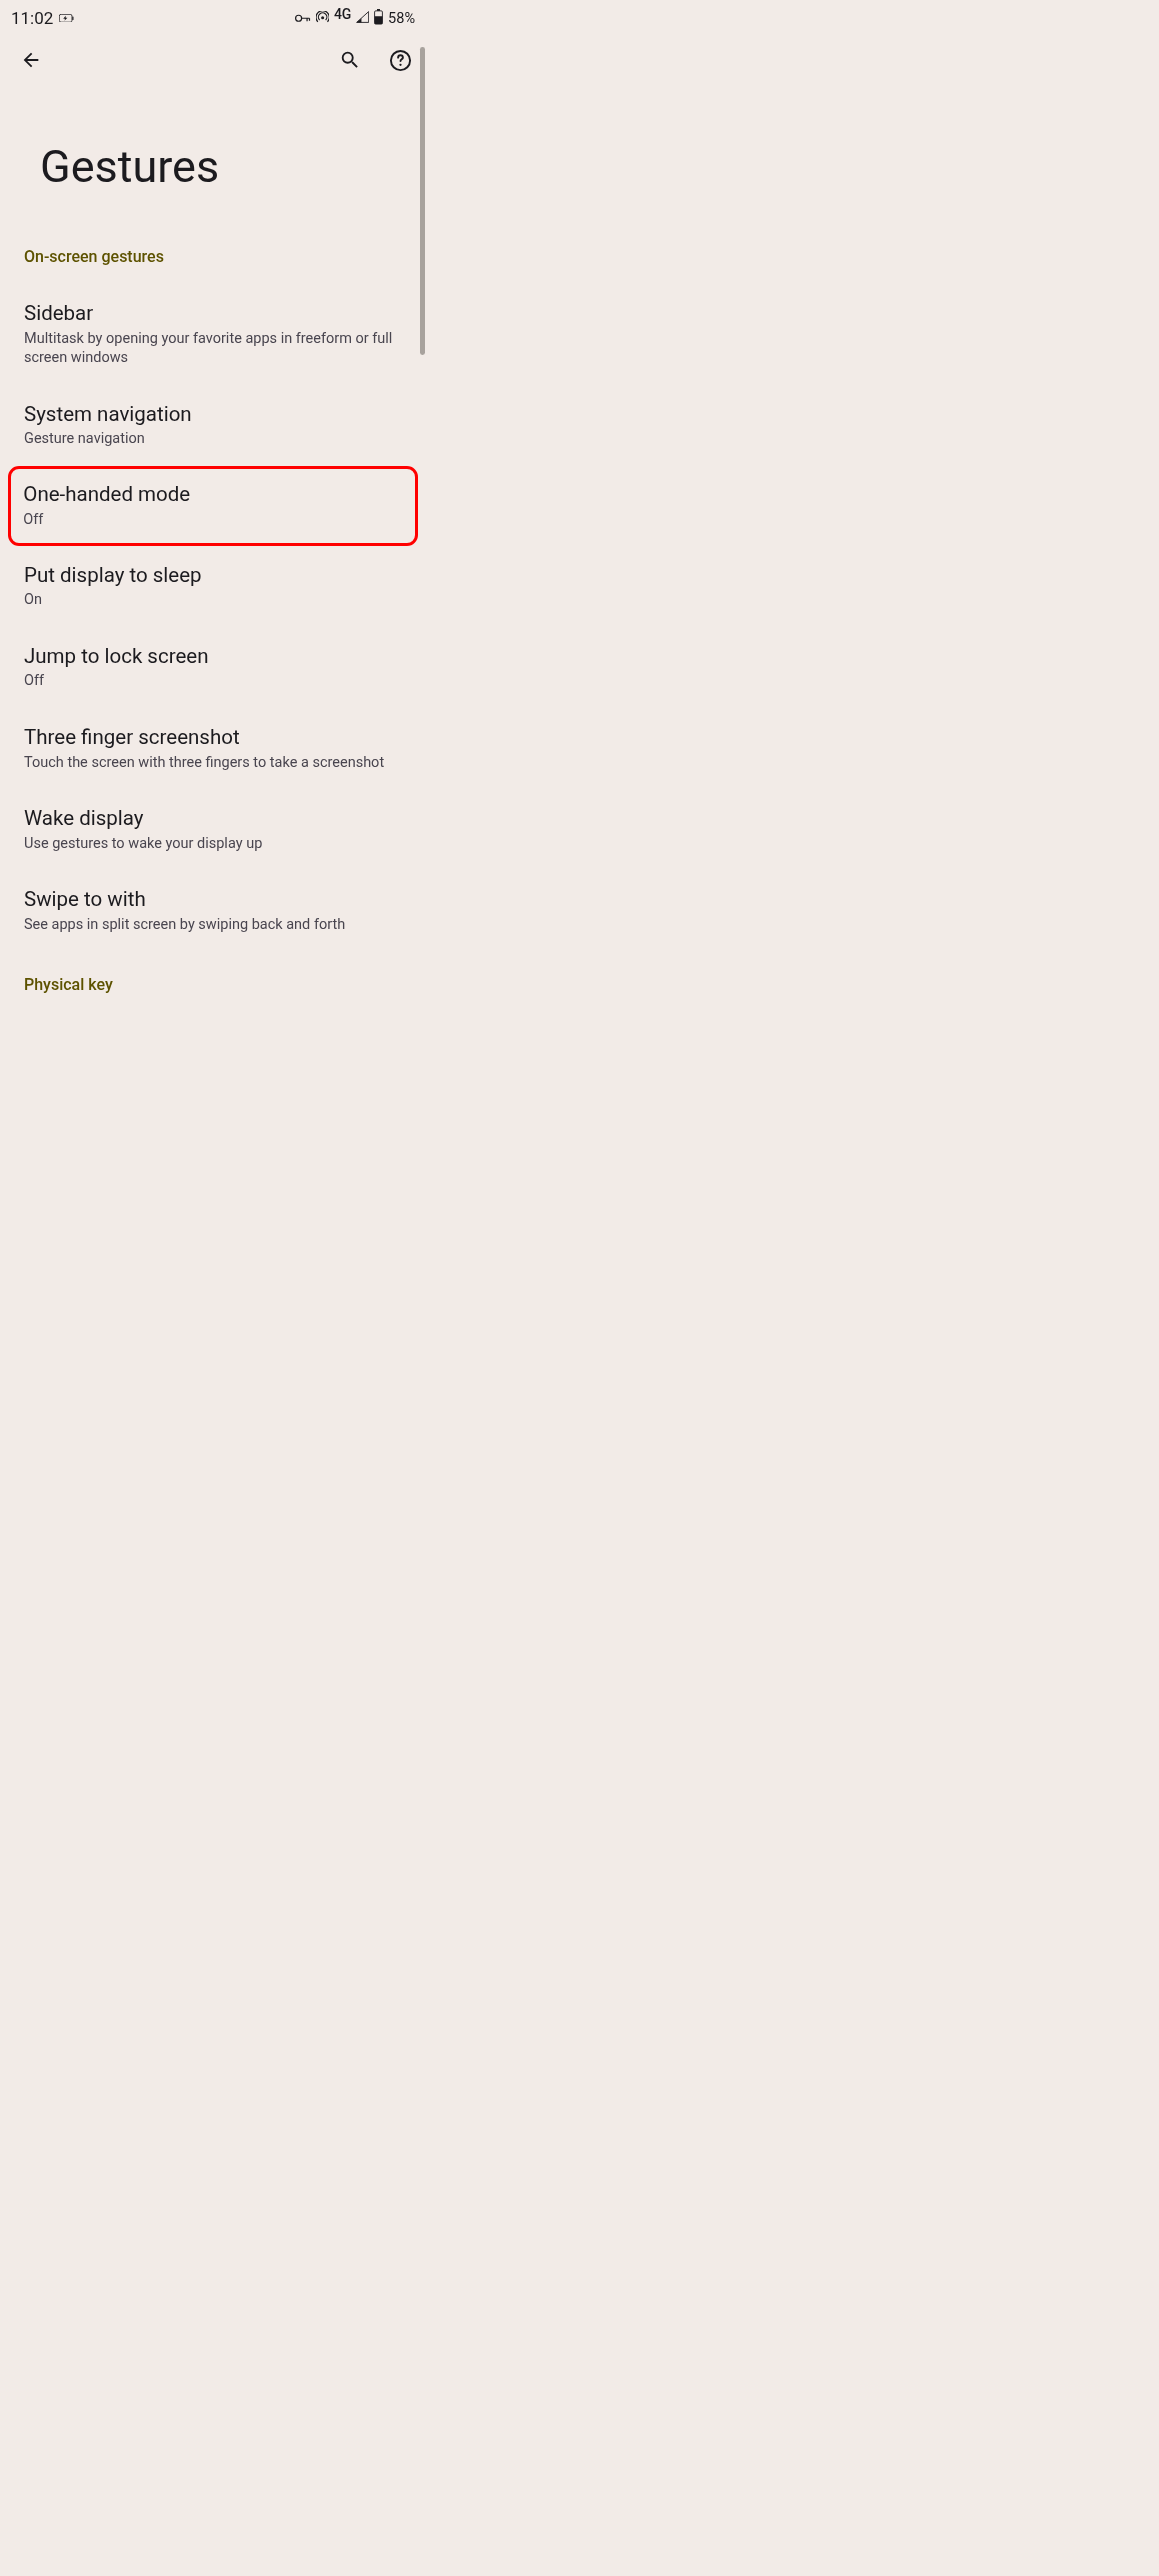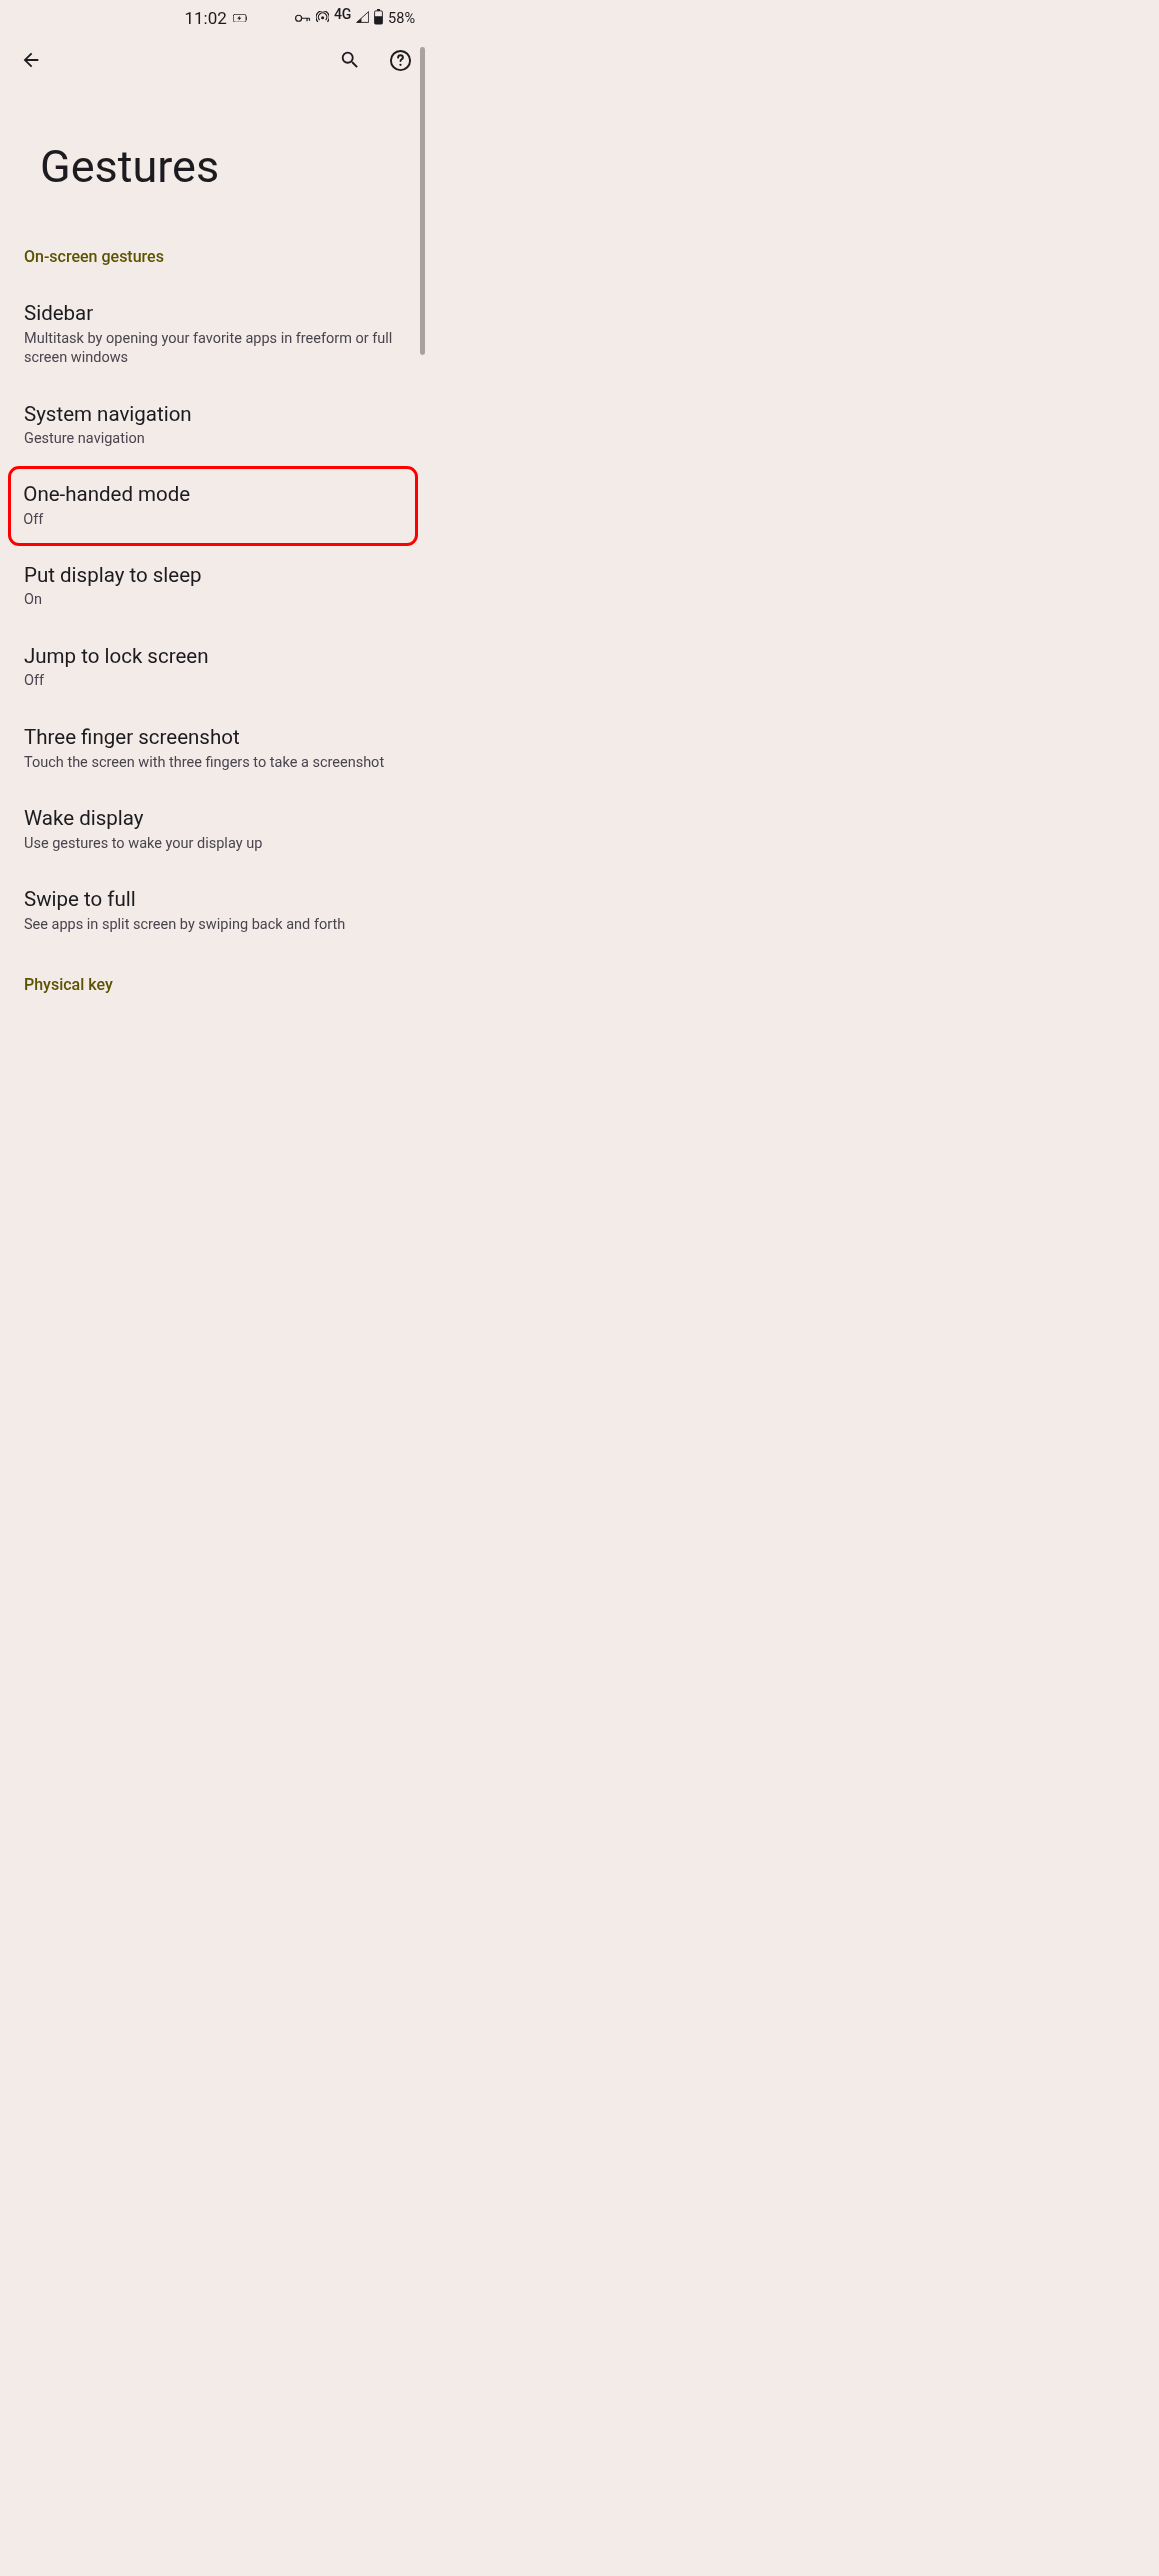--- a/index.html
+++ b/index.html
@@ -8,21 +8,21 @@
       box-sizing: border-box;
     }
     body {
       width: 426px;
       background: #f2ebe7;
       font-family: Roboto, -apple-system, sans-serif;
       color: #1c1b1f;
     }
     .status-bar {
       display: flex;
-      justify-content: flex-end;
+      justify-content: space-between;
       align-items: center;
       padding: 4.8px 11px;
       height: 36px;
       gap: 48px;
     }
     .status-left {
       display: flex;
       align-items: center;
       gap: 6px;
     }
@@ -243,21 +243,21 @@
       <div class="setting-title">Three finger screenshot</div>
       <div class="setting-subtitle">Touch the screen with three fingers to take a screenshot</div>
     </div>
 
     <div class="setting-item">
       <div class="setting-title">Wake display</div>
       <div class="setting-subtitle">Use gestures to wake your display up</div>
     </div>
 
     <div class="setting-item">
-      <div class="setting-title">Swipe to full</div>
+      <div class="setting-title">Swipe to with</div>
       <div class="setting-subtitle">See apps in split screen by swiping back and forth</div>
     </div>
   </div>
 
   <div class="section">
     <div class="section-header" style="padding-top:24px;">Physical key</div>
   </div>
 </div>
 
 

